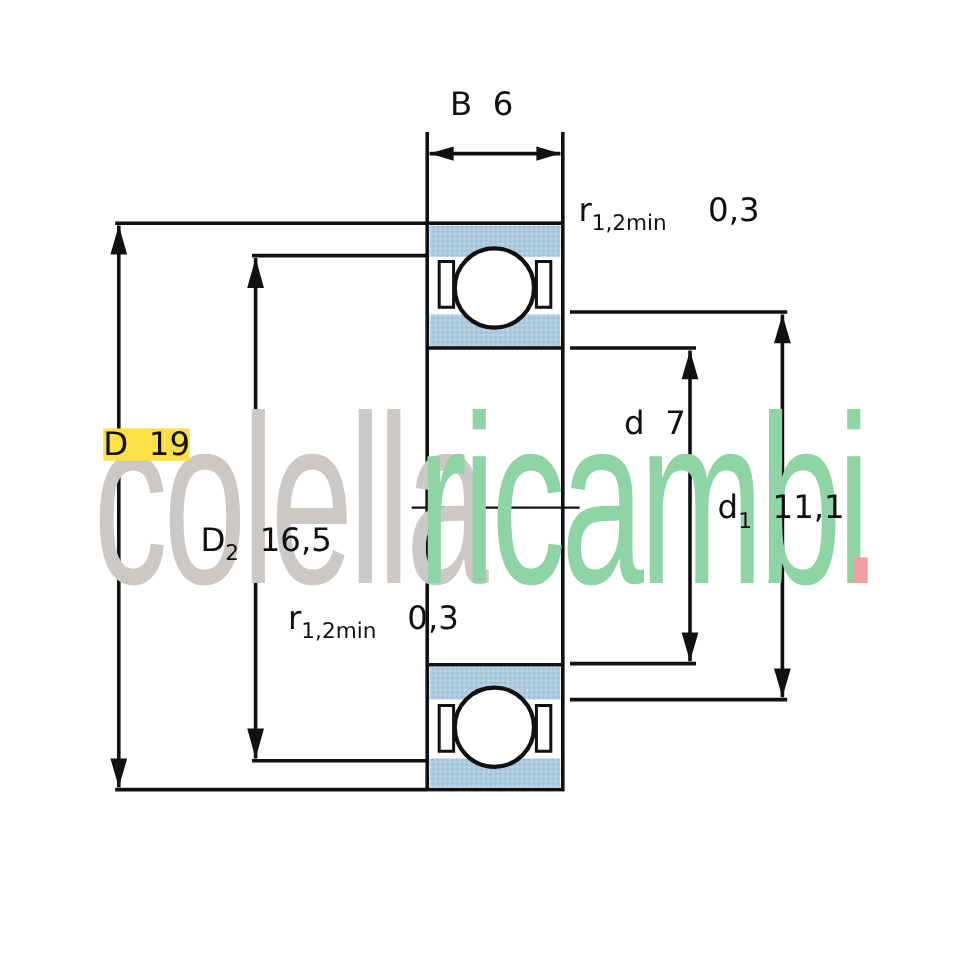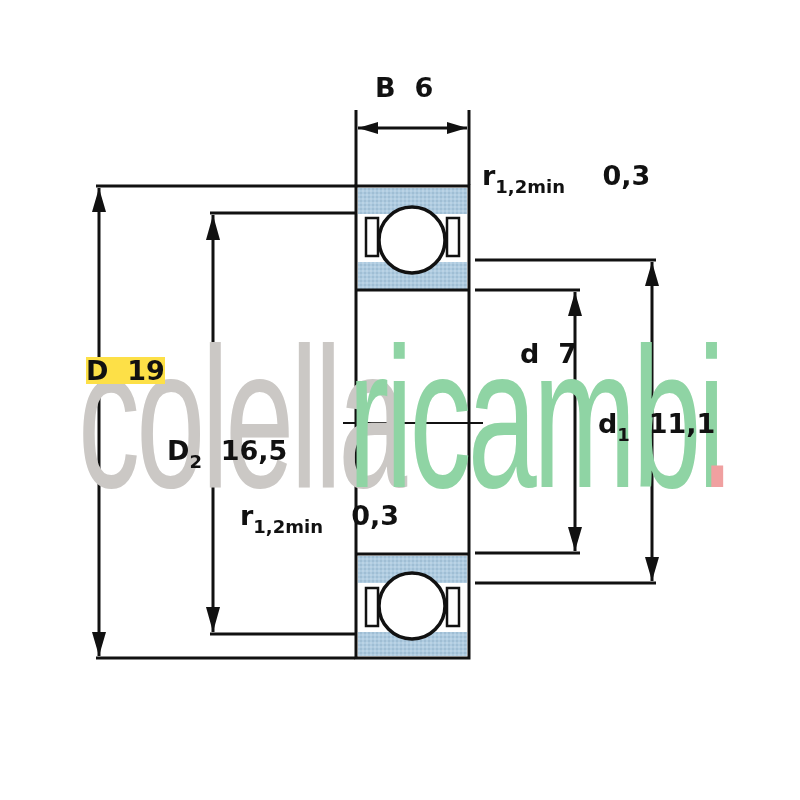--- a/index.html
+++ b/index.html
@@ -1,18 +1,18 @@
 <!DOCTYPE html>
 <html><head>
   <meta charset="utf-8">
   <style>
     html, body { margin: 0; padding: 0; background: #ffffff; }
     body { width: 800px; height: 800px; position: relative; overflow: hidden; font-family: "Liberation Sans", sans-serif; }
     #canvas { position: absolute; left: 0; top: 0; width: 800px; height: 800px; }
-    .lbl { position: absolute; color: #111; font-family: "DejaVu Sans", sans-serif; white-space: nowrap; line-height: 1; font-weight: bold; }
+    .lbl { position: absolute; color: #111; font-family: "DejaVu Sans", sans-serif; white-space: nowrap; line-height: 1; }
     .big { font-size: 27px; }
     .sub { font-size: 18px; position: relative; top: 8px; }
     .wm { position: absolute; font-family: "Liberation Sans", sans-serif; font-weight: normal; line-height: 1; white-space: nowrap; letter-spacing: -6px; transform: scaleX(0.62); transform-origin: left top; }
     .wm-grey { color: #cbc8c5; }
     .wm-green { color: #8fd4a4; }
     .wm-red { color: #f0a0a0; }
   </style>
 </head>
 <body>
 

